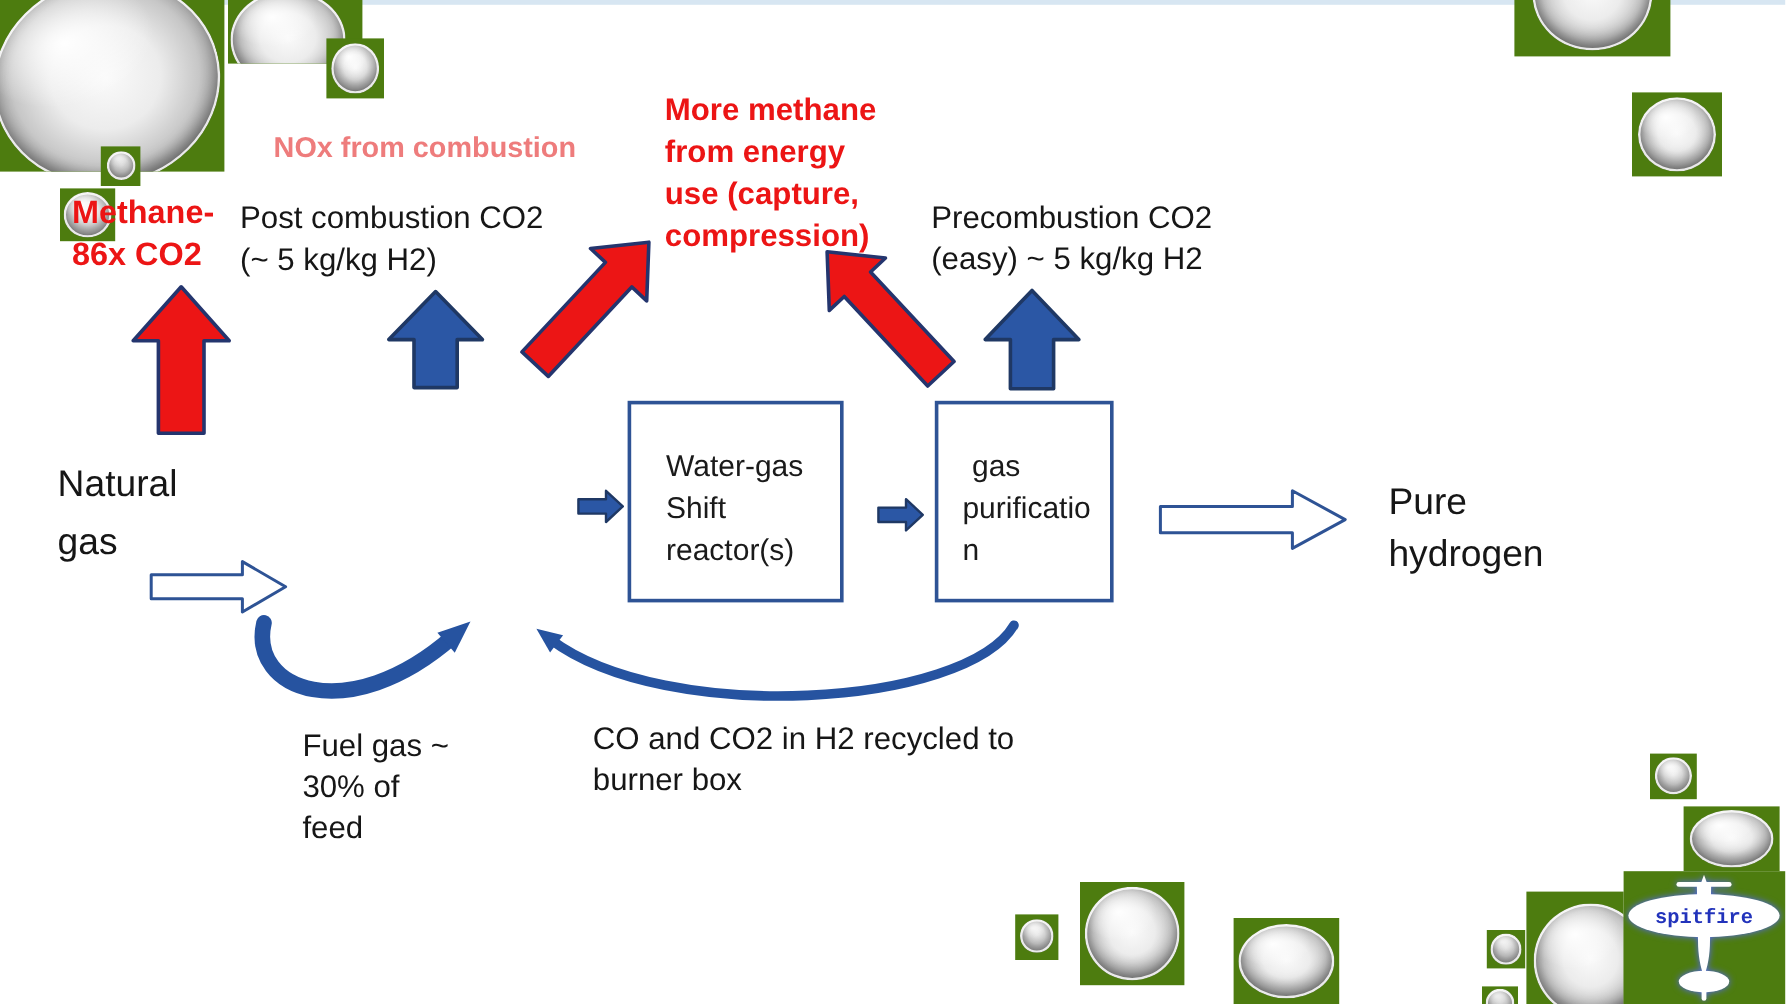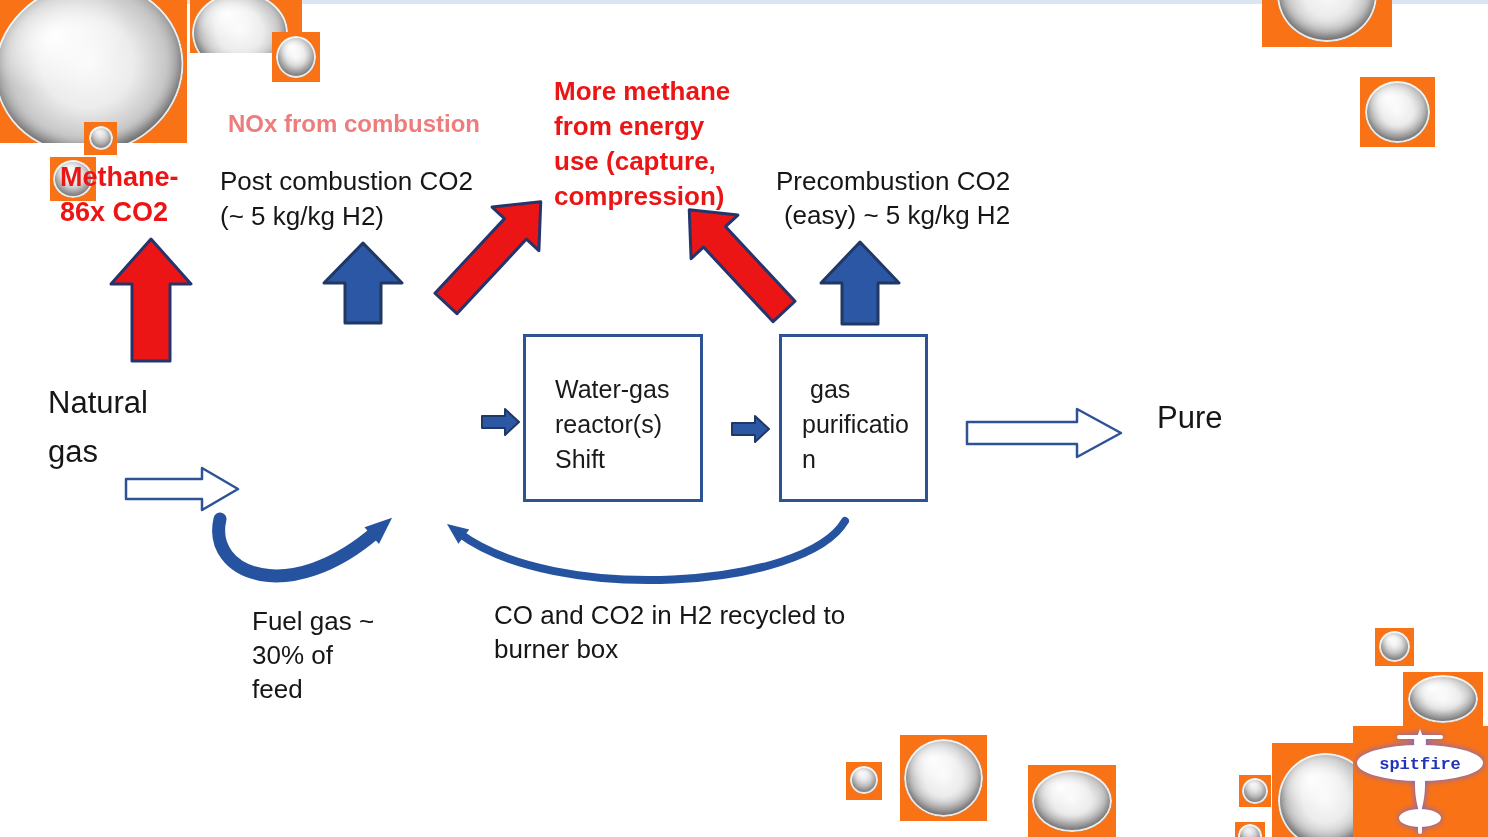--- a/index.html
+++ b/index.html
@@ -9,21 +9,21 @@
   
   .title{font-size:45px;color:#0f0f0f;letter-spacing:.5px;white-space:nowrap;}
   .lbl{color:#161616;font-size:26px;line-height:34px;white-space:nowrap;}
   .big-lbl{color:#161616;font-size:31px;line-height:48px;white-space:nowrap;}
   .red-lbl{color:#ec1515;font-weight:bold;font-size:26px;line-height:35px;white-space:nowrap;}
   .salmon-lbl{color:#ee7c7c;font-weight:bold;font-size:24px;white-space:nowrap;}
   
   .pbox{position:absolute;background:#fff;border:3px solid #2e5395;box-sizing:border-box;
         color:#1a1a1a;font-size:25px;line-height:35px;}
   
-  .bubble-box{position:absolute;background:#f97316;overflow:hidden;}
+  .bubble-box{position:absolute;background:#4d7c0f;overflow:hidden;}
   .sphere{position:absolute;border-radius:50%;
     background:
       radial-gradient(ellipse 55% 42% at 36% 27%, rgba(255,255,255,.98), rgba(255,255,255,0) 72%),
       radial-gradient(ellipse at 50% 48%, #fafafa 0%, #ececec 34%, #c7c7c7 58%, #8d8d8d 78%, #f0f0f0 90%, #606060 98%);
     box-shadow: inset 0 0 0 2px rgba(255,255,255,.85), inset 0 -7px 12px rgba(0,0,0,.4);}
   .curves,.arrow-svg{position:absolute;overflow:visible;}
   .ln{display:block;}
 </style>
 </head>
 <body>
@@ -93,33 +93,33 @@
   </div>
 
 
   <div class="abs red-lbl" style="left:60px;top:160px;width:130px;text-align:left;font-size:27px;z-index:5;">
     <span class="ln">Methane-</span>
     <span class="ln">86x CO2</span>
   </div>
 
   <div class="abs salmon-lbl" style="left:228px;top:110px;">NOx from combustion</div>
 
-  <div class="abs lbl" style="left:220px;top:164px;line-height:35px;">
+  <div class="abs lbl" style="left:200px;top:164px;line-height:35px;">
     <span class="ln">Post combustion CO2</span>
     <span class="ln">(~ 5 kg/kg H2)</span>
   </div>
 
   <div class="abs red-lbl" style="left:554px;top:74px;">
     <span class="ln">More methane</span>
     <span class="ln">from energy</span>
     <span class="ln">use (capture,</span>
     <span class="ln">compression)</span>
   </div>
 
-  <div class="abs lbl" style="left:776px;top:164px;text-align:right;">
+  <div class="abs lbl" style="left:776px;top:164px;">
     <span class="ln">Precombustion CO2</span>
     <span class="ln">(easy) ~ 5 kg/kg H2</span>
   </div>
 
   <div class="abs lbl" style="left:252px;top:604px;">
     <span class="ln">Fuel gas ~</span>
     <span class="ln">30% of</span>
     <span class="ln">feed</span>
   </div>
 
@@ -128,27 +128,28 @@
     <span class="ln">burner box</span>
   </div>
 
   <div class="abs big-lbl" style="left:48px;top:378px;line-height:49px;">
     <span class="ln">Natural</span>
     <span class="ln">gas</span>
   </div>
 
   <div class="abs big-lbl" style="left:1157px;top:396px;line-height:44px;">
     <span class="ln">Pure</span>
+    <span class="ln">hydrogen</span>
   </div>
 
 
   <div class="pbox" style="left:523px;top:334px;width:180px;height:168px;padding:35px 0 0 29px;">
     <span class="ln">Water-gas</span>
+    <span class="ln">Shift</span>
     <span class="ln">reactor(s)</span>
-    <span class="ln">Shift</span>
   </div>
 
   <div class="pbox" style="left:779px;top:334px;width:149px;height:168px;padding:35px 0 0 20px;">
     <span class="ln" style="padding-left:8px;">gas</span>
     <span class="ln">purificatio</span>
     <span class="ln">n</span>
   </div>
 
   <svg class="arrow-svg" style="left:108px;top:236px;" width="86" height="128" viewBox="0 0 86 128">
     <polygon points="43,3 83,48 62,48 62,125 24,125 24,48 3,48" fill="#ec1515" stroke="#24356e" stroke-width="3" stroke-linejoin="round"></polygon>

